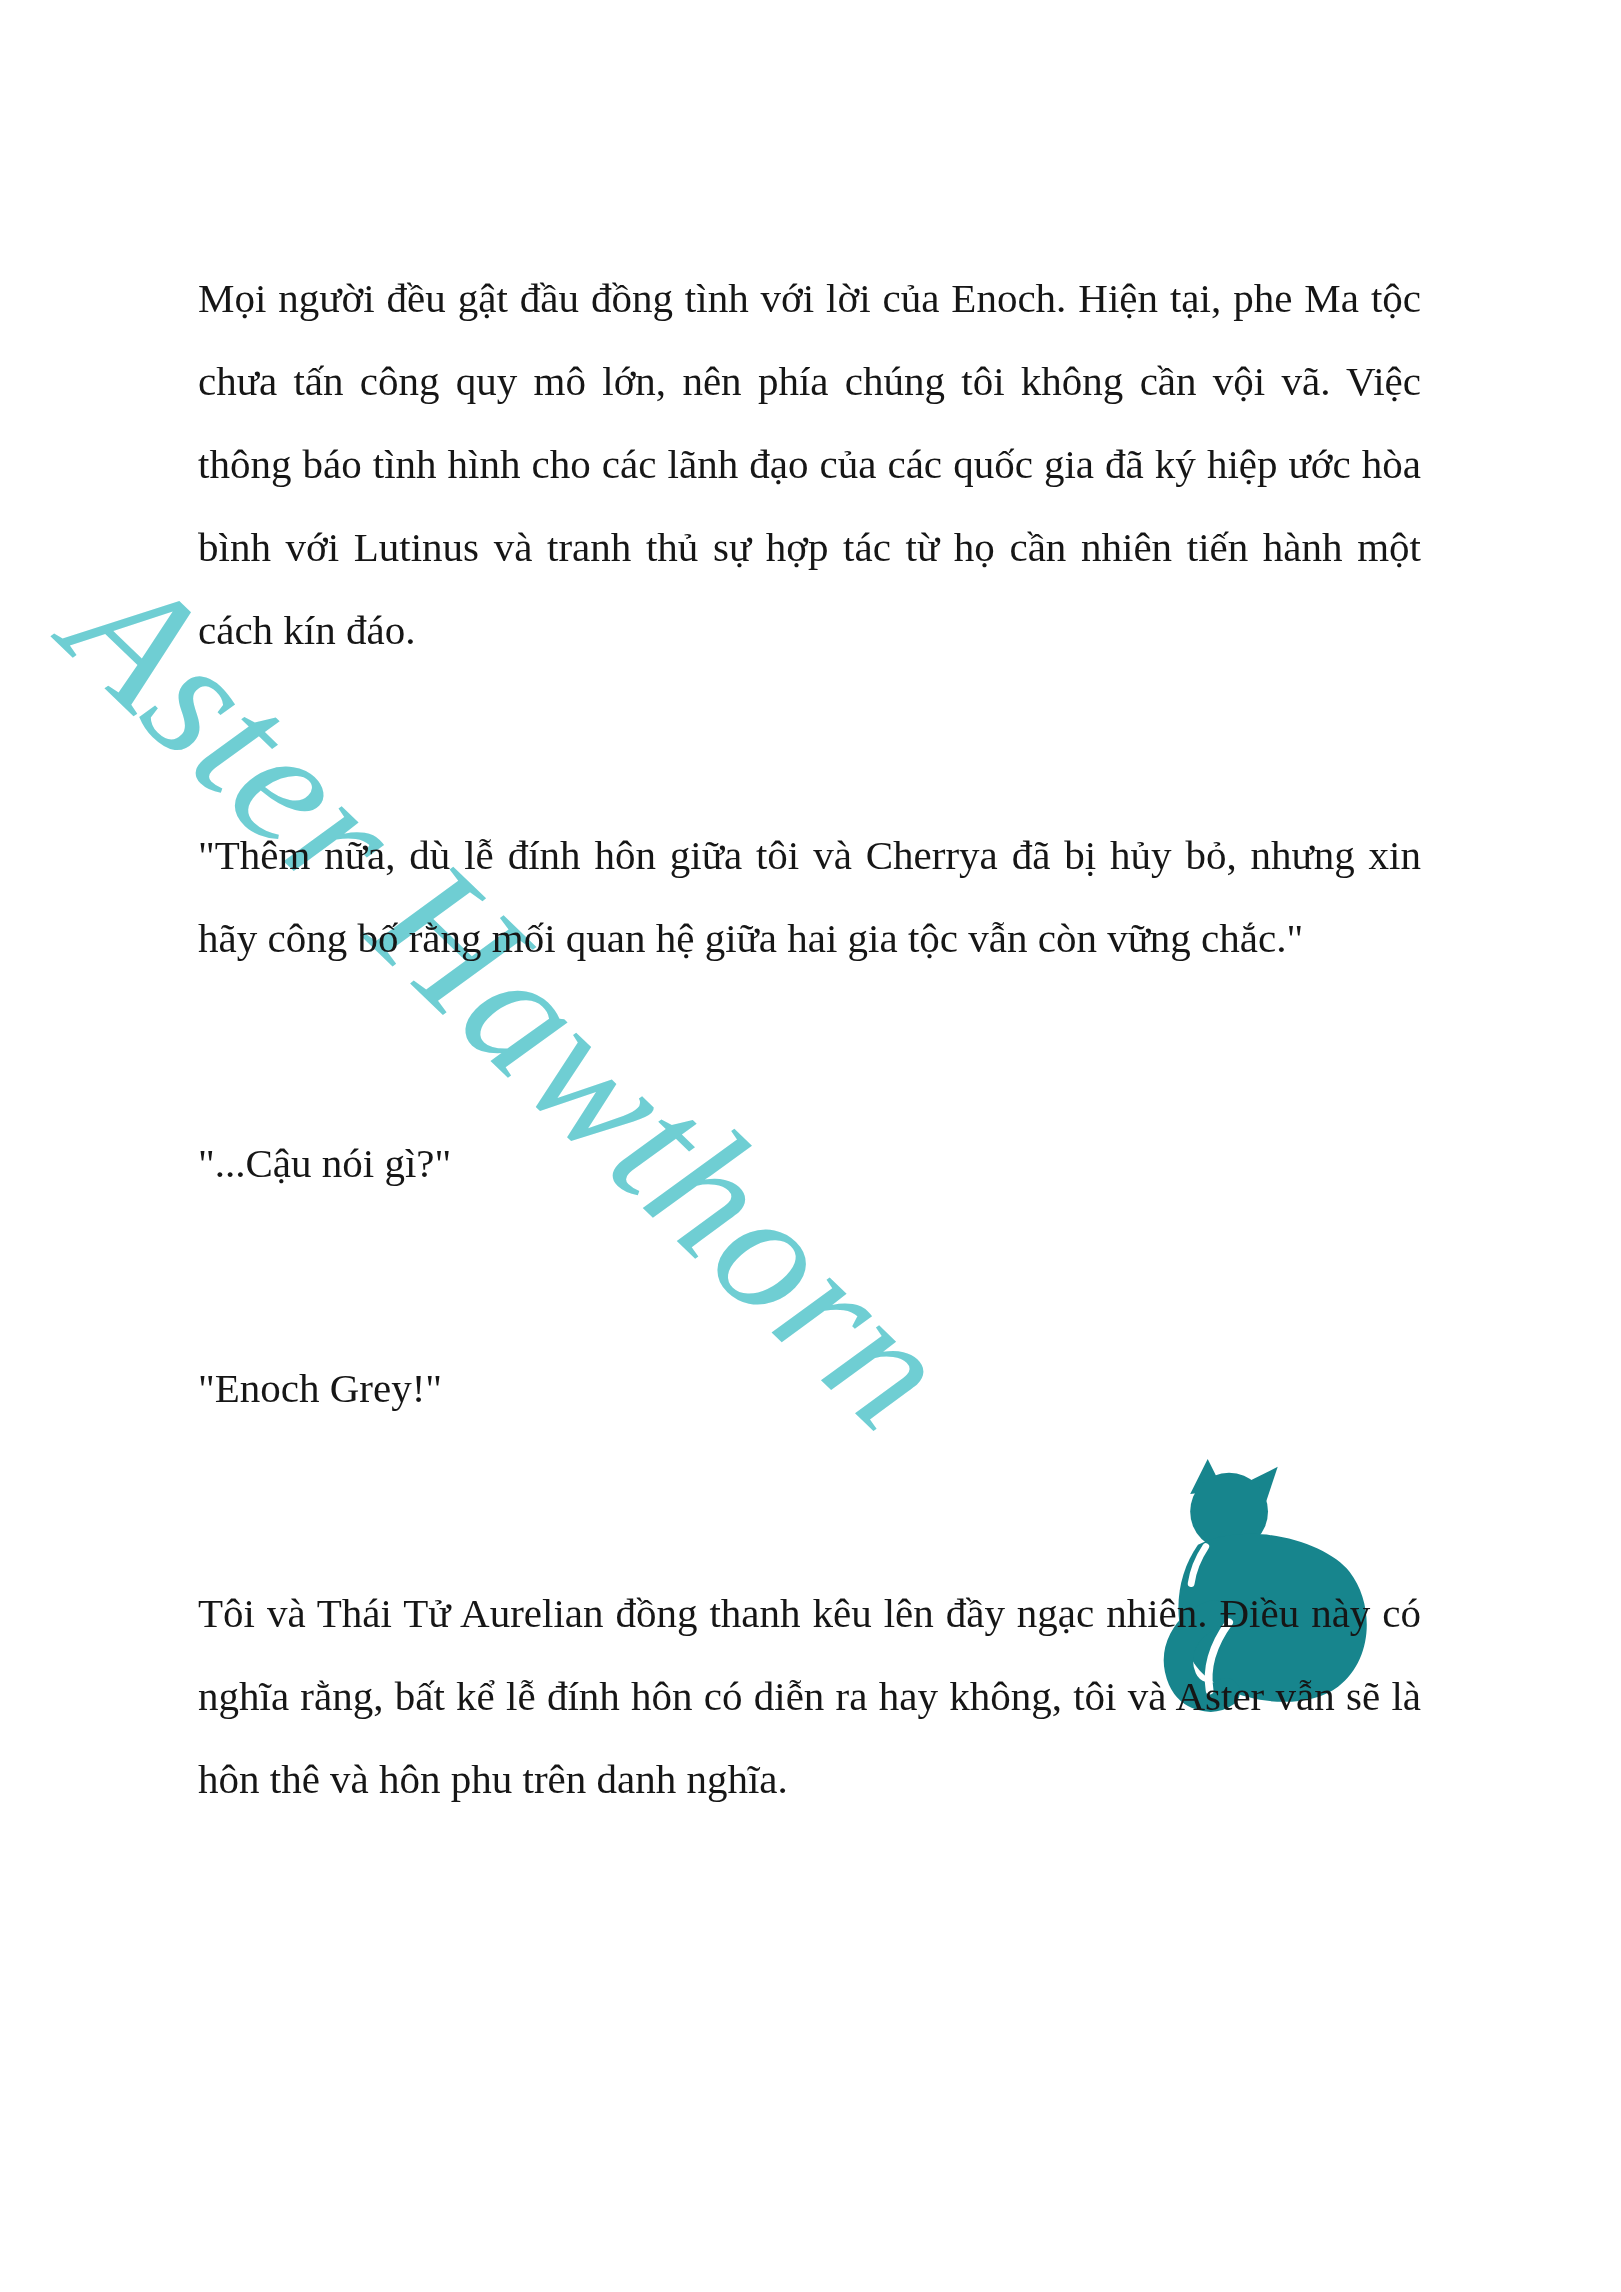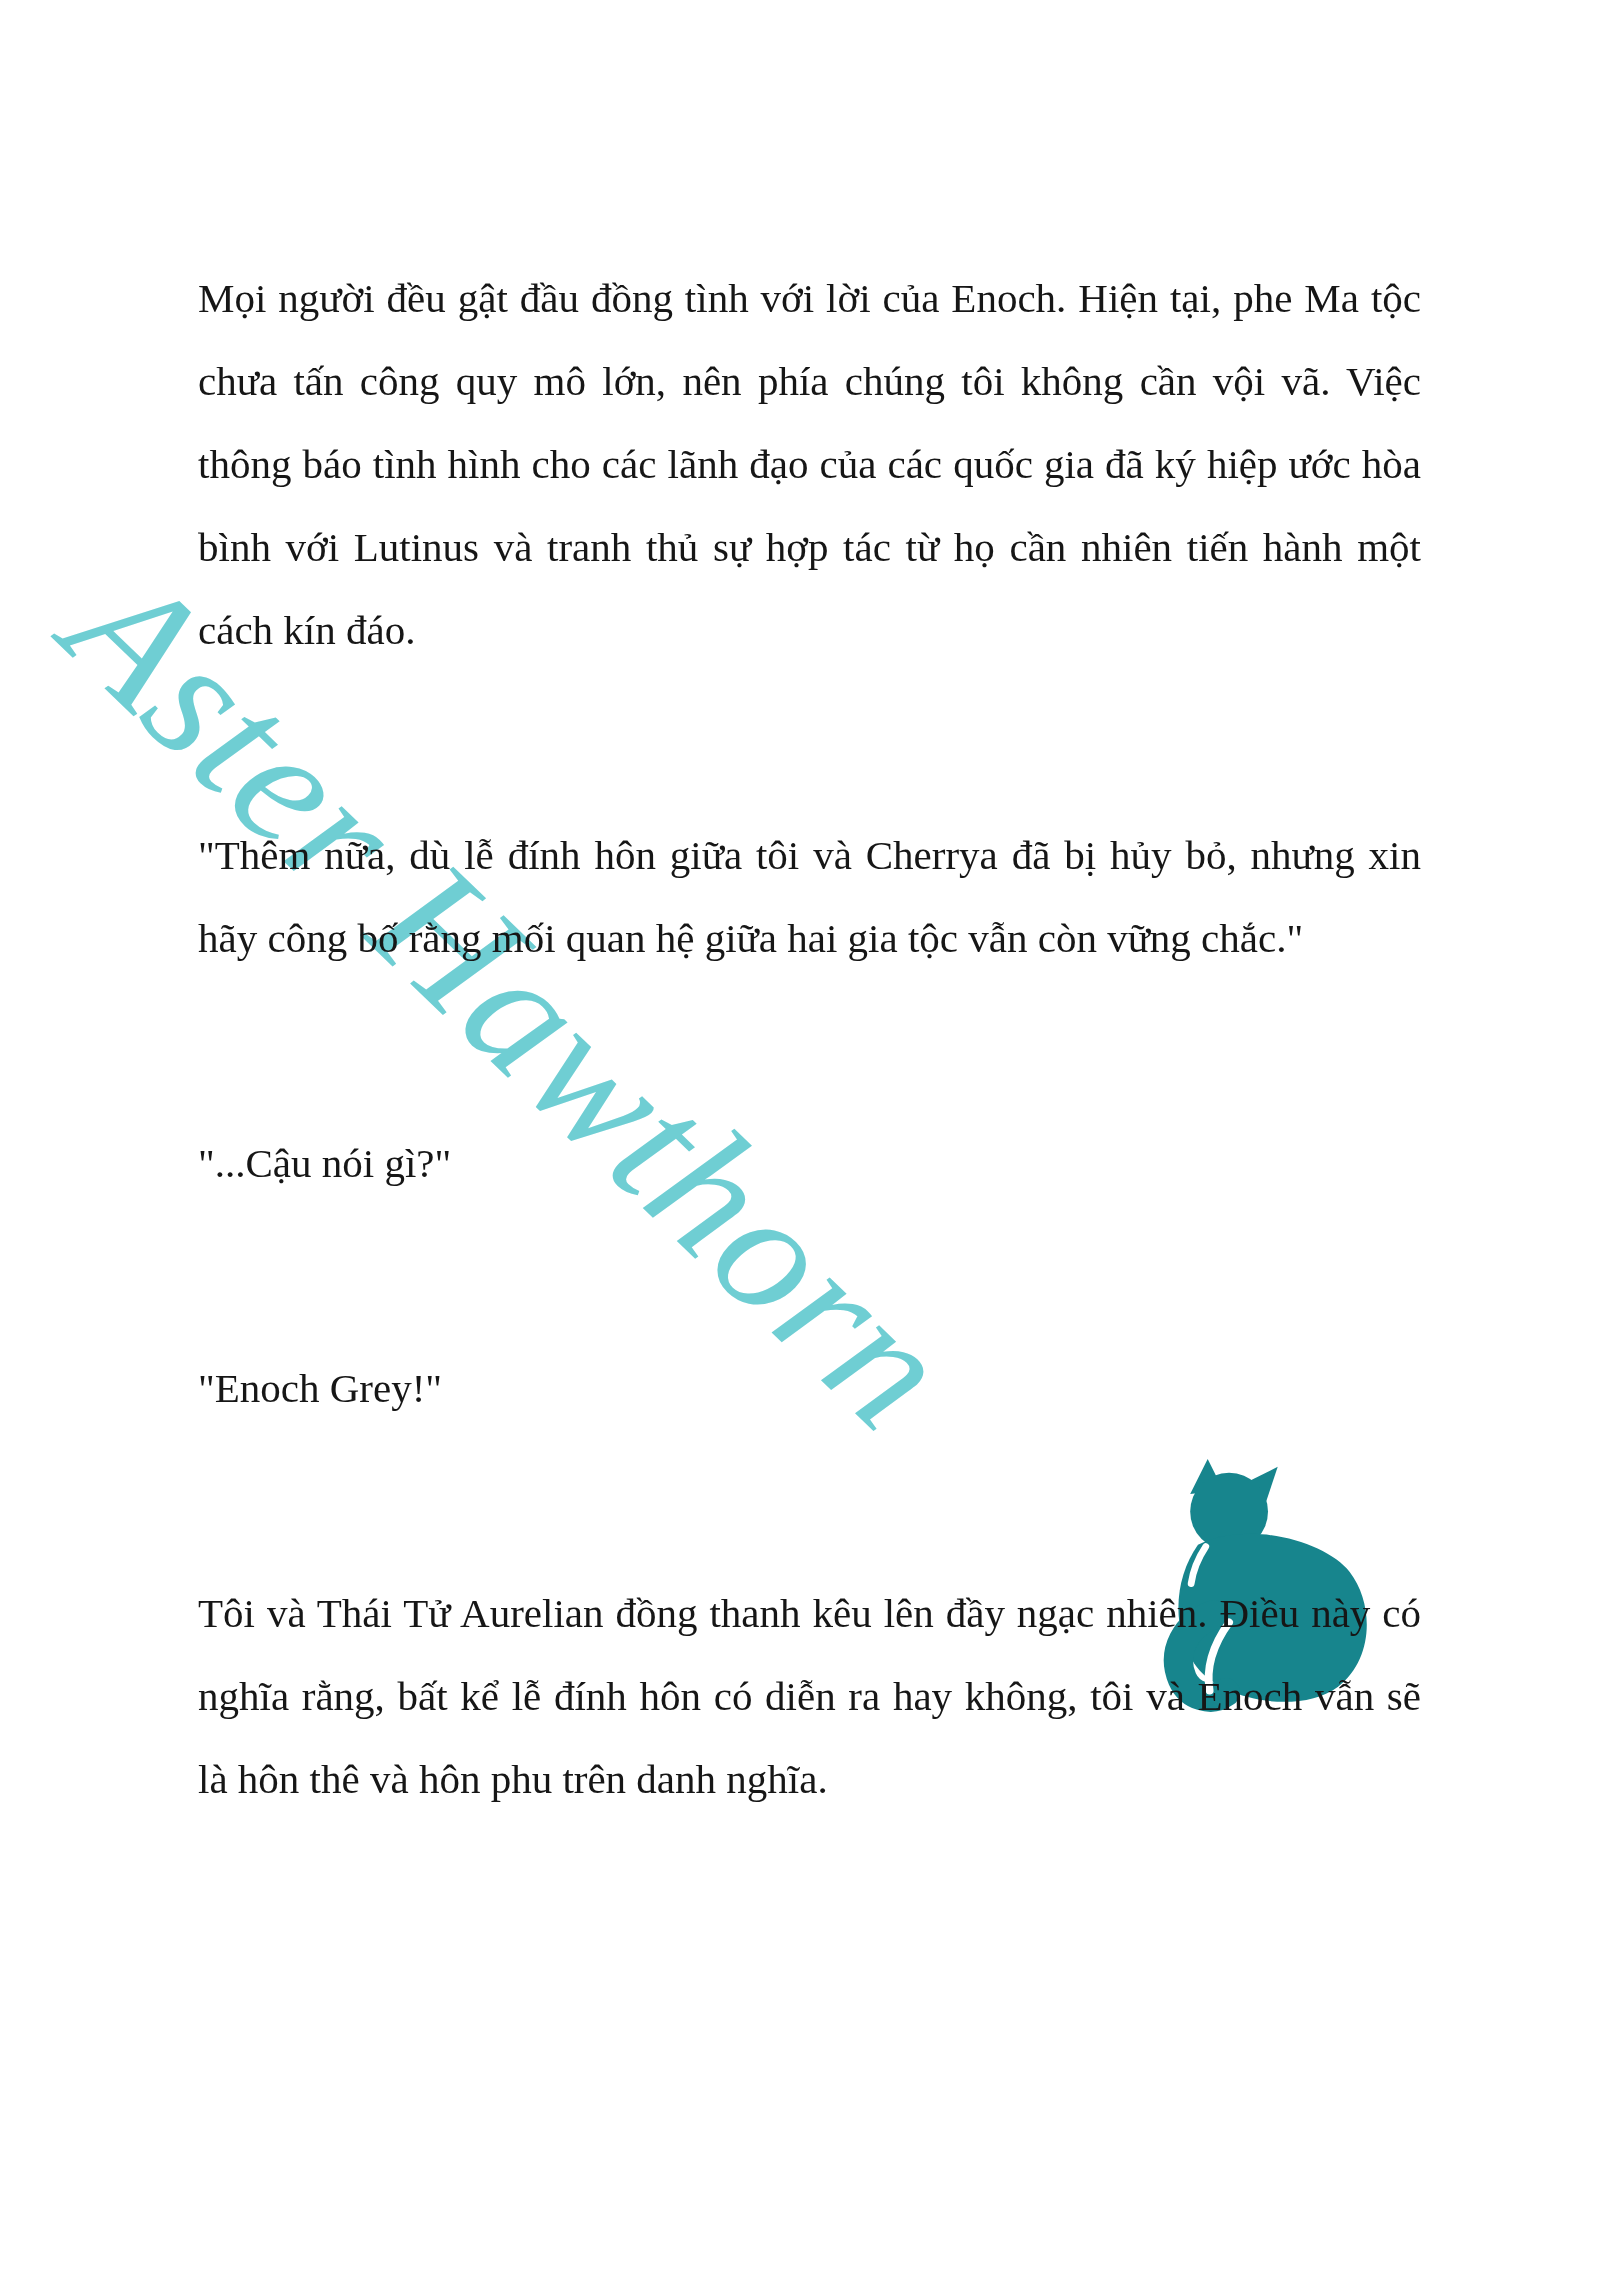--- a/index.html
+++ b/index.html
@@ -73,17 +73,17 @@
     <path d="M54,160 C26,170 10,198 22,226 C30,244 52,250 66,240" fill="none" stroke-linecap="round" stroke-width="30" stroke="#17858d"></path>
     <path d="M70,168 C54,190 46,214 50,238" fill="none" stroke="#ffffff" stroke-width="8" stroke-linecap="round"></path>
     <path d="M46,90 C38,102 33,114 31,128" fill="none" stroke="#ffffff" stroke-width="7" stroke-linecap="round"></path>
   </svg>
 
   <div class="content" style="color: rgb(22, 22, 22);">
     <p>Mọi người đều gật đầu đồng tình với lời của Enoch. Hiện tại, phe Ma tộc chưa tấn công quy mô lớn, nên phía chúng tôi không cần vội vã. Việc thông báo tình hình cho các lãnh đạo của các quốc gia đã ký hiệp ước hòa bình với Lutinus và tranh thủ sự hợp tác từ họ cần nhiên tiến hành một cách kín đáo.</p>
     <p>"Thêm nữa, dù lễ đính hôn giữa tôi và Cherrya đã bị hủy bỏ, nhưng xin hãy công bố rằng mối quan hệ giữa hai gia tộc vẫn còn vững chắc."</p>
     <p>"...Cậu nói gì?"</p>
     <p>"Enoch Grey!"</p>
-    <p>Tôi và Thái Tử Aurelian đồng thanh kêu lên đầy ngạc nhiên. Điều này có nghĩa rằng, bất kể lễ đính hôn có diễn ra hay không, tôi và Enoch vẫn sẽ là hôn thê và hôn phu trên danh nghĩa.</p>
+    <p>Tôi và Thái Tử Aurelian đồng thanh kêu lên đầy ngạc nhiên. Điều này có nghĩa rằng, bất kể lễ đính hôn có diễn ra hay không, tôi và Aster vẫn sẽ là hôn thê và hôn phu trên danh nghĩa.</p>
   </div>
 
 </div>
 
 
 </body></html>

